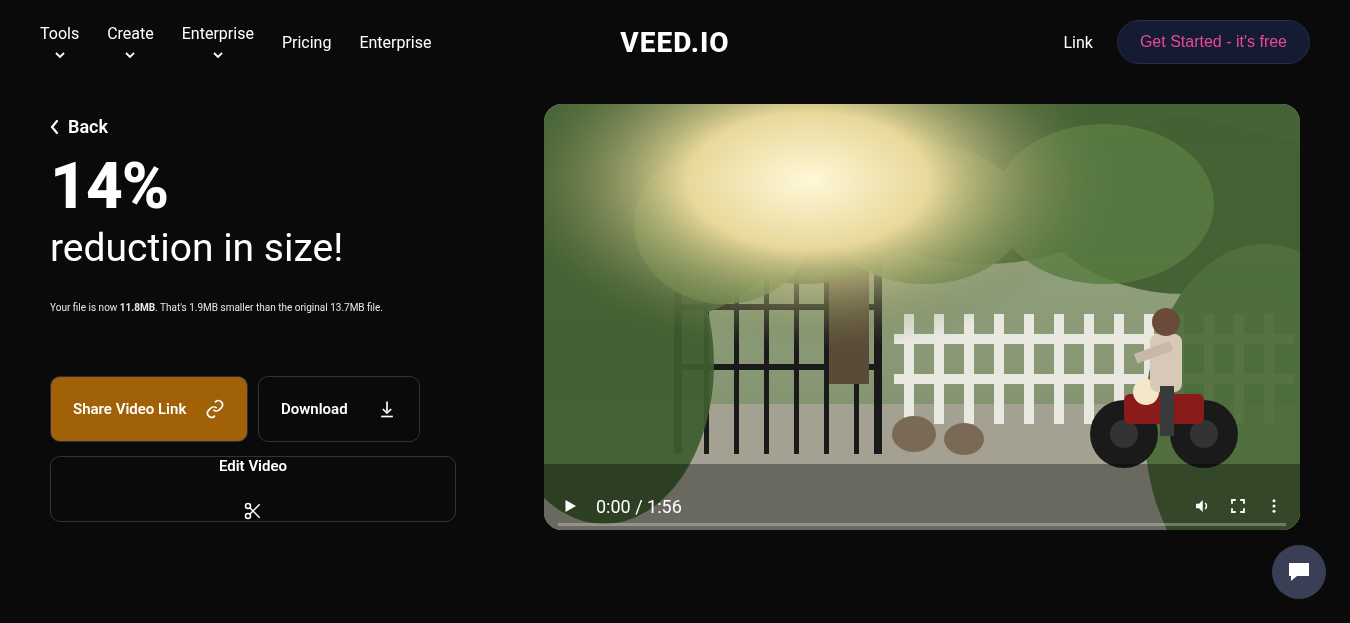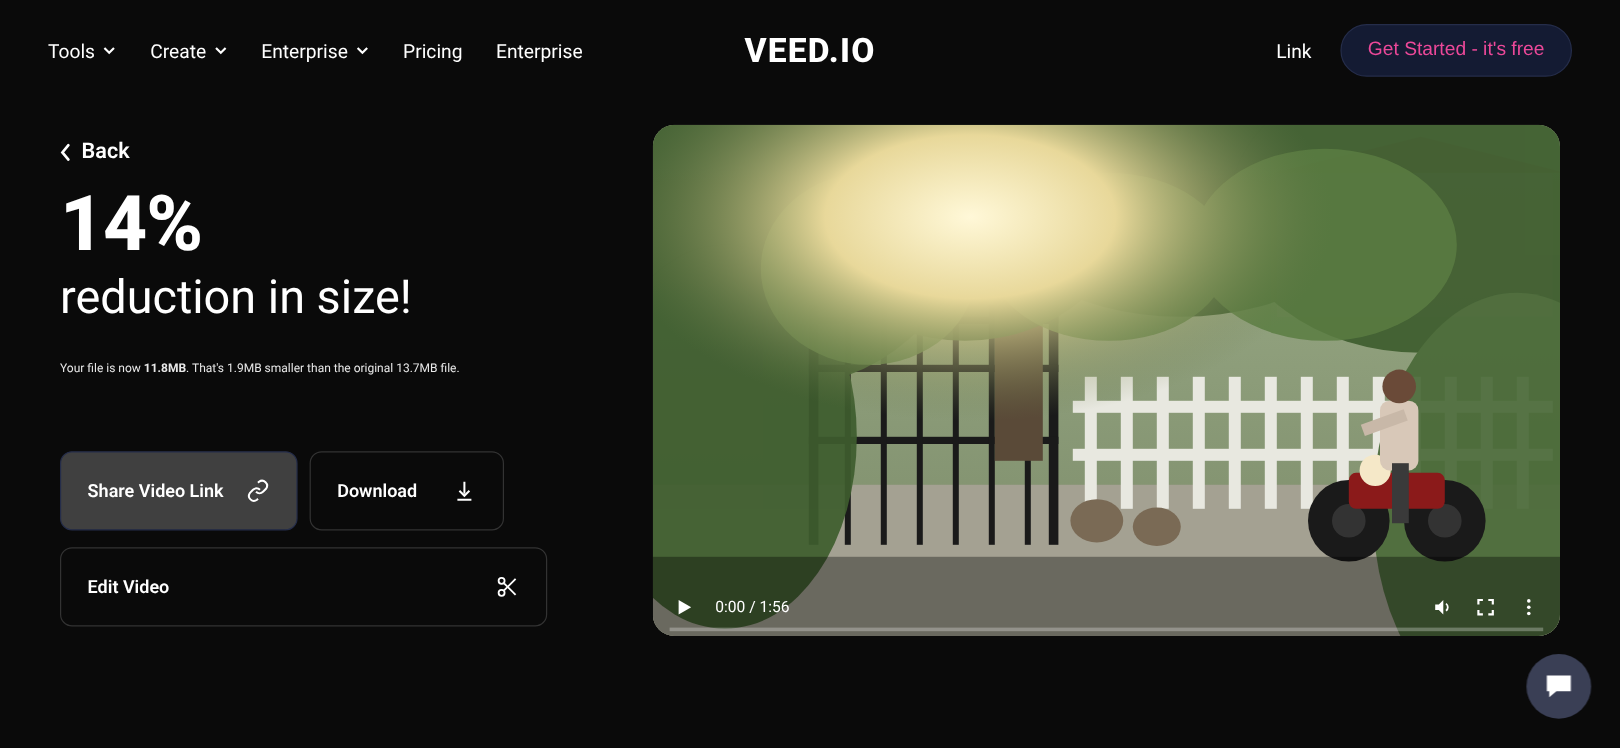--- a/index.html
+++ b/index.html
@@ -1,54 +1,54 @@
 <!DOCTYPE html>
 <html><head>
 <meta charset="utf-8">
 <style>
   * { box-sizing: border-box; margin: 0; padding: 0; }
   html, body { width: 1350px; height: 623px; background: #0a0a0a; color: #fff; font-family: -apple-system, BlinkMacSystemFont, "Segoe UI", Roboto, Helvetica, Arial, sans-serif; overflow: hidden; }
   
   
   .header { display: flex; align-items: center; justify-content: space-between; padding: 20px 40px; height: 84px; }
   .nav-left { display: flex; align-items: center; gap: 28px; }
-  .nav-item { display: flex; align-items: center; gap: 6px; font-size: 16px; cursor: pointer; color: #fff; }
+  .nav-item { display: flex; align-items: center; gap: 6px; font-size: 16px; cursor: pointer; color: #fff; flex-direction: column; }
   .nav-item svg { width: 12px; height: 12px; }
   .logo { font-weight: 800; font-size: 28px; letter-spacing: 1px; position: absolute; left: 50%; transform: translateX(-50%); }
   .nav-right { display: flex; align-items: center; gap: 24px; }
   .login { font-size: 16px; cursor: pointer; }
   .cta-button { background: #141b33; border: 1px solid #252d4a; color: #ec4899; padding: 12px 22px; border-radius: 999px; font-size: 16px; cursor: pointer; }
   
   
   .main { display: flex; padding: 20px 50px 0 50px; gap: 16px; }
   .left-col { flex: 0 0 440px; padding-top: 12px; }
   .back { display: inline-flex; align-items: center; gap: 8px; font-size: 18px; font-weight: 600; cursor: pointer; margin-bottom: 18px; }
   .back svg { width: 10px; height: 16px; }
   .percent { font-size: 64px; font-weight: 800; line-height: 1; margin-bottom: 6px; letter-spacing: -1px; }
   .subtitle { font-size: 39px; font-weight: 400; margin-bottom: 28px; }
   .desc { font-size: 10px; line-height: 1.7; color: #e8e8e8; max-width: 400px; }
   .desc .bold { font-weight: 700; }
   
   .btn-row { display: flex; gap: 10px; margin-top: 60px; }
   .btn { display: flex; align-items: center; justify-content: space-between; padding: 0 22px; height: 66px; border-radius: 10px; border: 1px solid #333; font-size: 15px; font-weight: 600; cursor: pointer; color: #fff; }
-  .btn.primary { background: #404040; border-color: #252d4a; width: 198px; }
+  .btn.primary { background: #a16207; border-color: #252d4a; width: 198px; }
   .btn.secondary { background: transparent; width: 162px; }
-  .btn.wide { width: 406px; margin-top: 14px; }
+  .btn.wide { width: 406px; margin-top: 14px; flex-direction: column; }
   .btn svg { width: 20px; height: 20px; flex-shrink: 0; }
   
   
   .video-wrap { flex: 1; display: flex; justify-content: flex-end; }
   .video { position: relative; width: 756px; height: 426px; border-radius: 18px; overflow: hidden; background: #222; }
   .video-thumb { position: absolute; inset: 0; }
   .video-thumb svg { width: 100%; height: 100%; display: block; }
   .video-controls { position: absolute; left: 0; right: 0; bottom: 0; height: 48px; display: flex; align-items: center; padding: 0 16px; gap: 16px; color: #fff; font-size: 14px; }
   .video-controls .spacer { flex: 1; }
   .ctrl-icon { width: 20px; height: 20px; display: flex; align-items: center; justify-content: center; cursor: pointer; }
   .ctrl-icon svg { width: 18px; height: 18px; }
-  .time { font-size: 13px; }
+  .time { font-size: 18px; }
   .progress { position: absolute; left: 14px; right: 14px; bottom: 4px; height: 3px; background: rgba(255,255,255,0.28); }
   
   
   .fab { position: fixed; right: 24px; bottom: 24px; width: 54px; height: 54px; border-radius: 50%; background: #3a3f55; display: flex; align-items: center; justify-content: center; cursor: pointer; }
   .fab svg { width: 24px; height: 22px; }
 </style>
 </head>
 <body>
 
 <div class="header">

